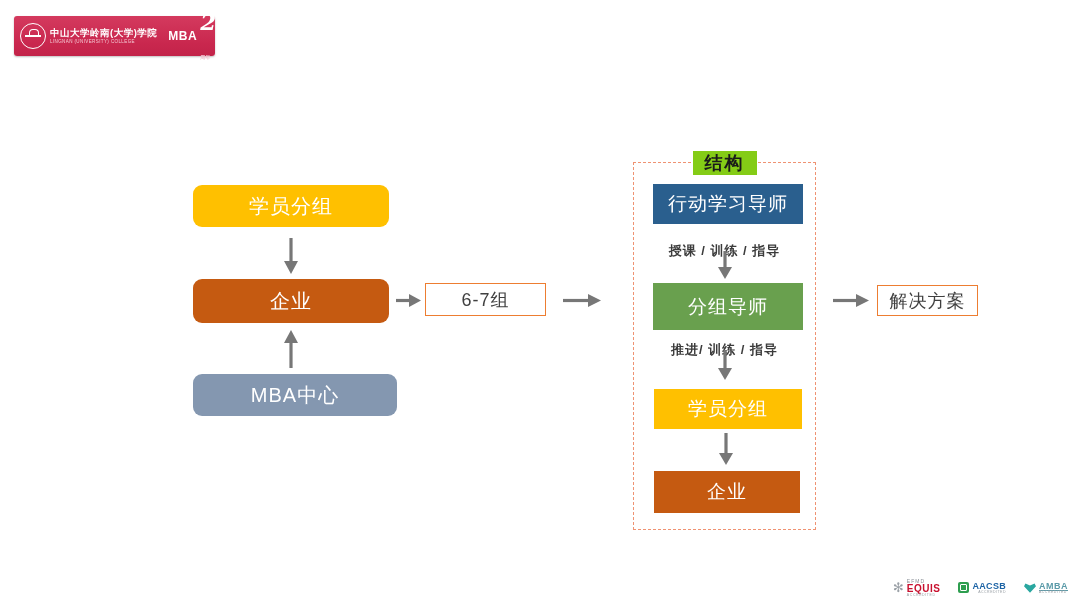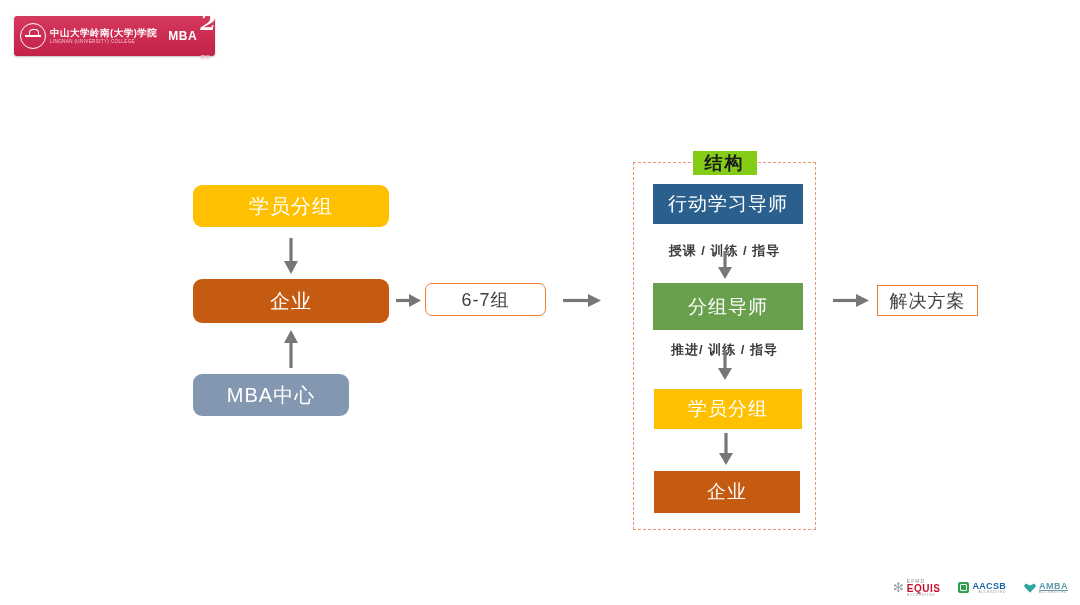--- a/index.html
+++ b/index.html
@@ -29,23 +29,23 @@
 
   
   .node { position: absolute; border-radius: 9px; display: flex; align-items: center;
     justify-content: center; color: #ffffff; font-size: 20px; letter-spacing: 1px; }
   .outline-box { position: absolute; background: #ffffff; border: 1.5px solid #ED7D31;
     display: flex; align-items: center; justify-content: center;
     color: #404040; font-size: 18px; letter-spacing: 1px; }
 
   .node-gold1   { left: 193px; top: 185px; width: 196px; height: 42px; background: #FFC000; }
   .node-orange1 { left: 193px; top: 279px; width: 196px; height: 44px; background: #C55A11; }
-  .node-gray    { left: 193px; top: 374px; width: 156px; height: 42px; background: #8497B0; }
-
-  .box-groups  { left: 425px; top: 283px; width: 121px; height: 33px; border-radius: 7px; }
+  .node-gray    { left: 193px; top: 374px; width: 204px; height: 42px; background: #8497B0; }
+
+  .box-groups  { left: 425px; top: 283px; width: 121px; height: 33px; }
   .box-result  { left: 877px; top: 285px; width: 101px; height: 31px; }
 
   
   .panel { position: absolute; left: 633px; top: 162px; width: 183px; height: 368px;
     border: 1.5px dashed #EF9272; }
   .panel-title { position: absolute; top: -12px; left: 50%; transform: translateX(-50%);
     background: #84cc16; padding: 0 12px; font-size: 18px; font-weight: bold;
     color: #1a1a1a; letter-spacing: 2px; white-space: nowrap; }
   .p-node { position: absolute; border-radius: 0; display: flex; align-items: center;
     justify-content: center; color: #ffffff; font-size: 19px; letter-spacing: 1px; }

